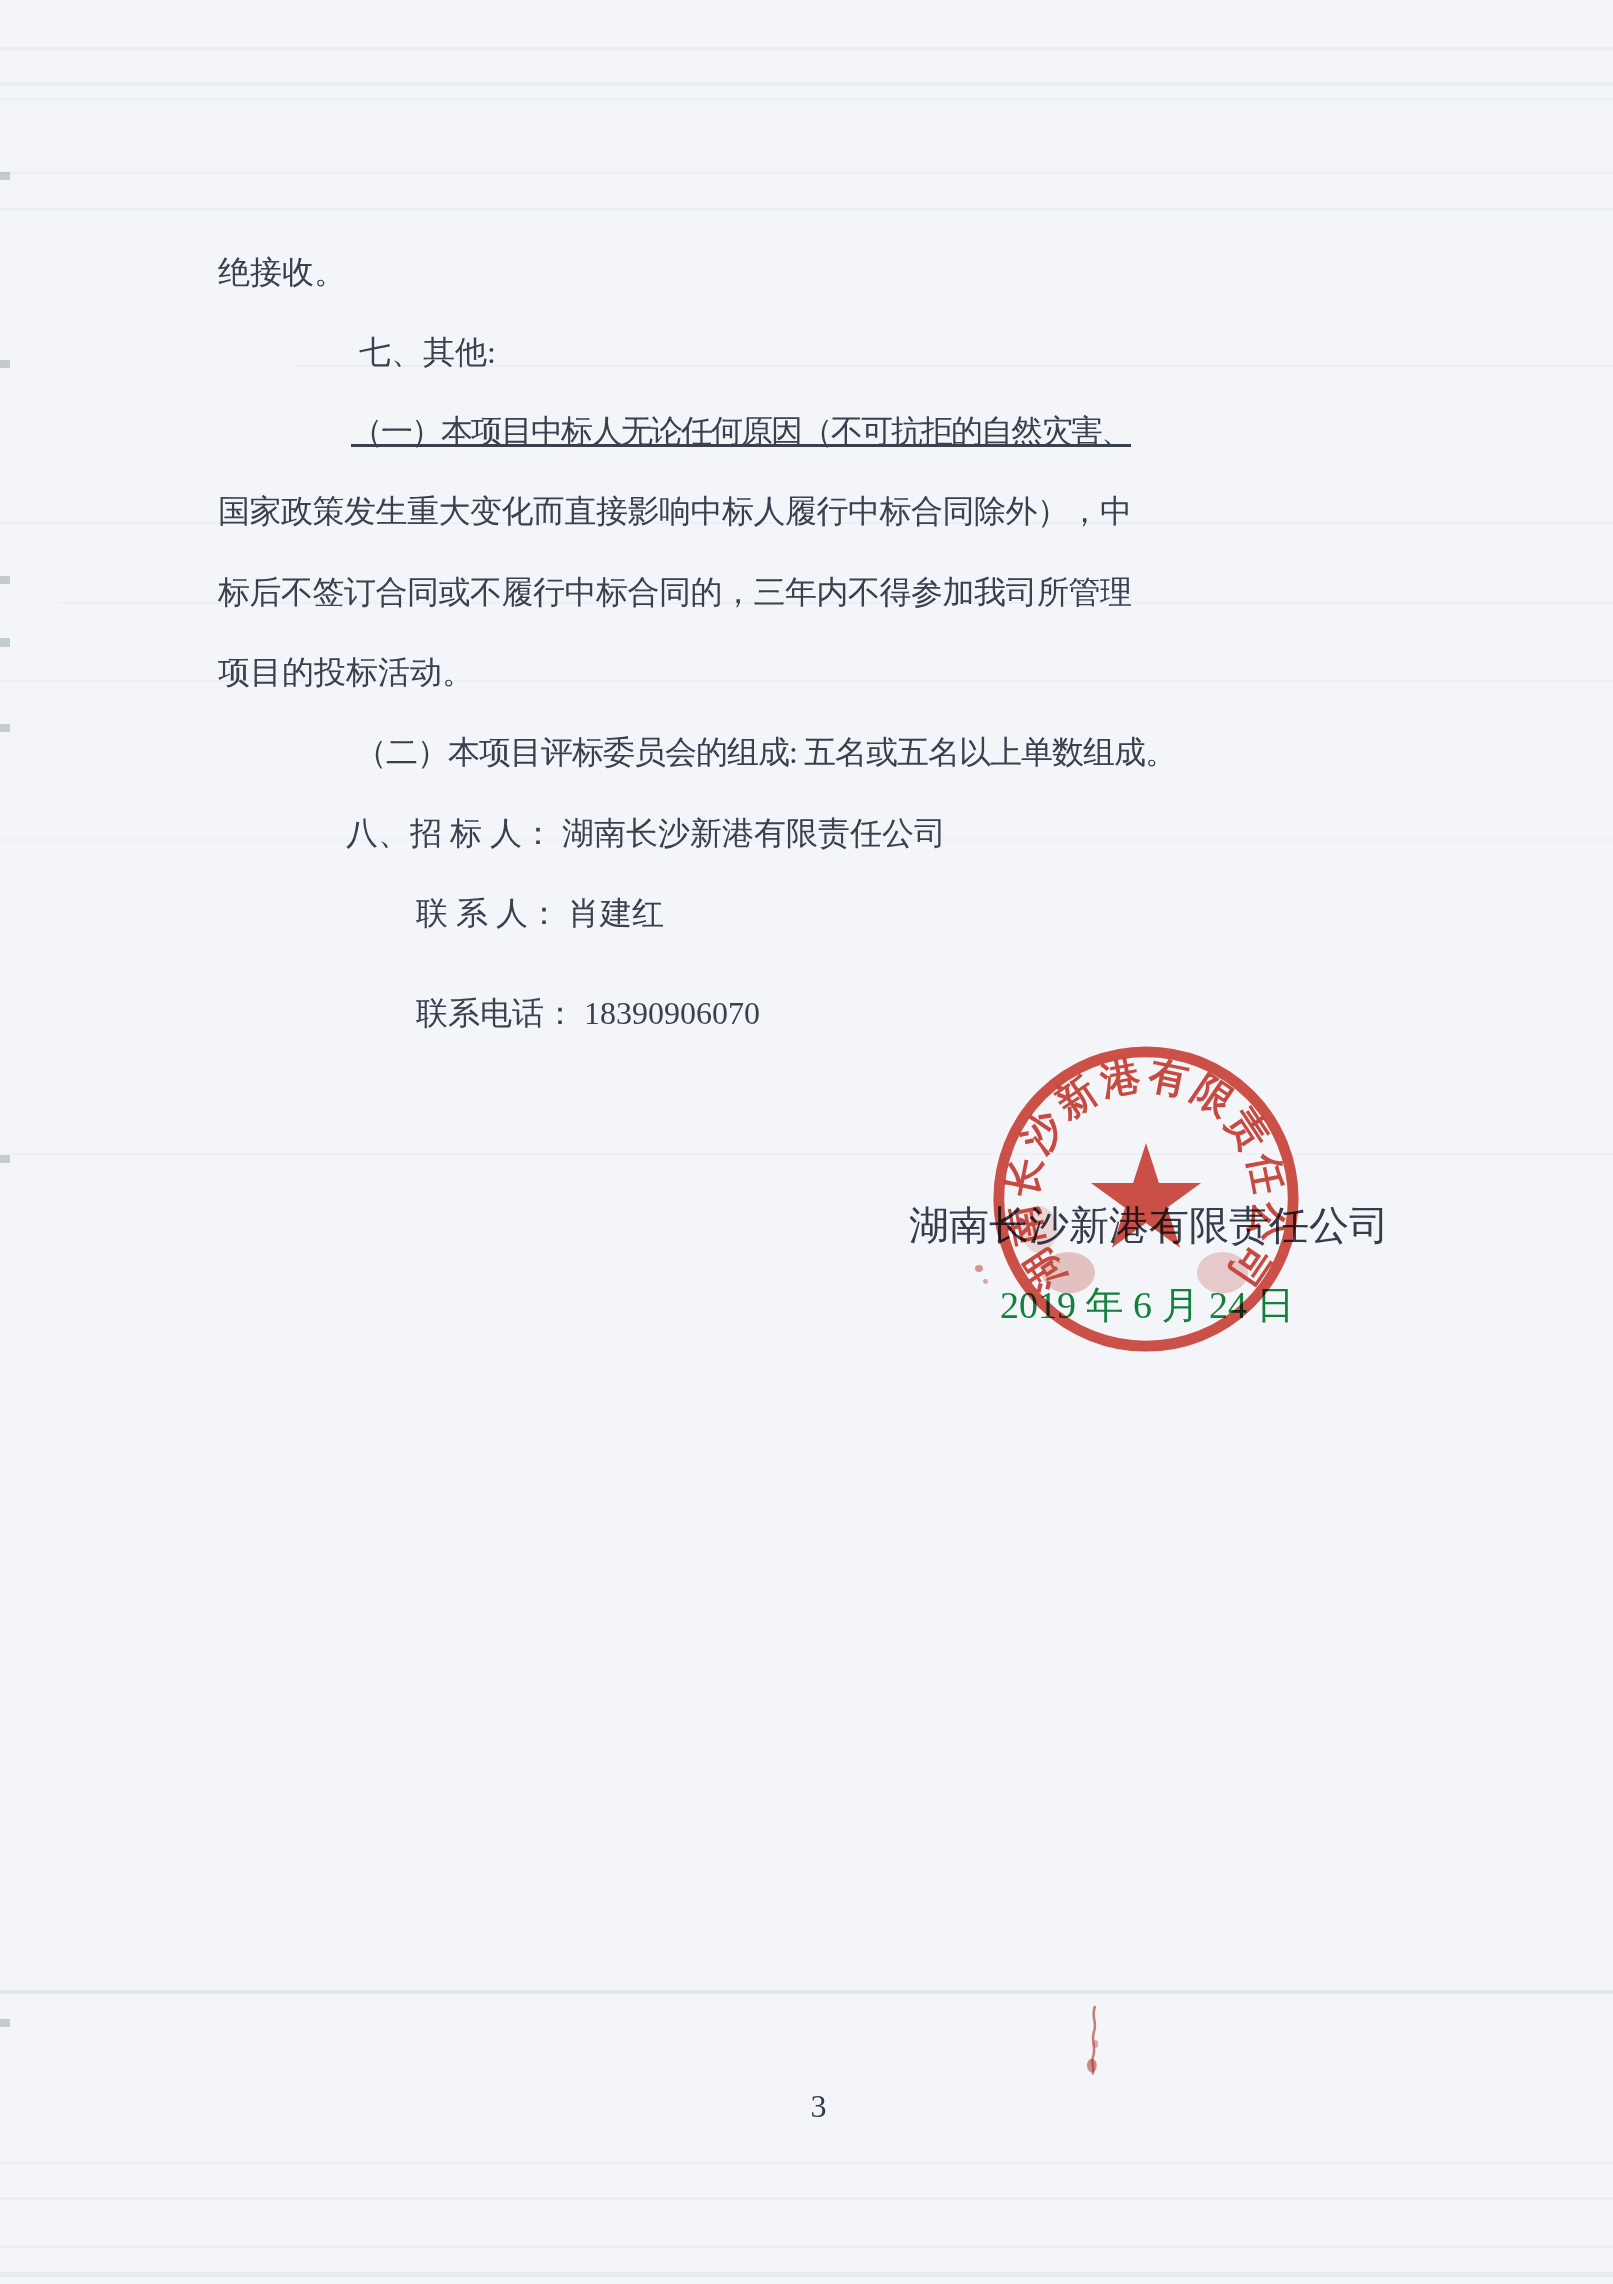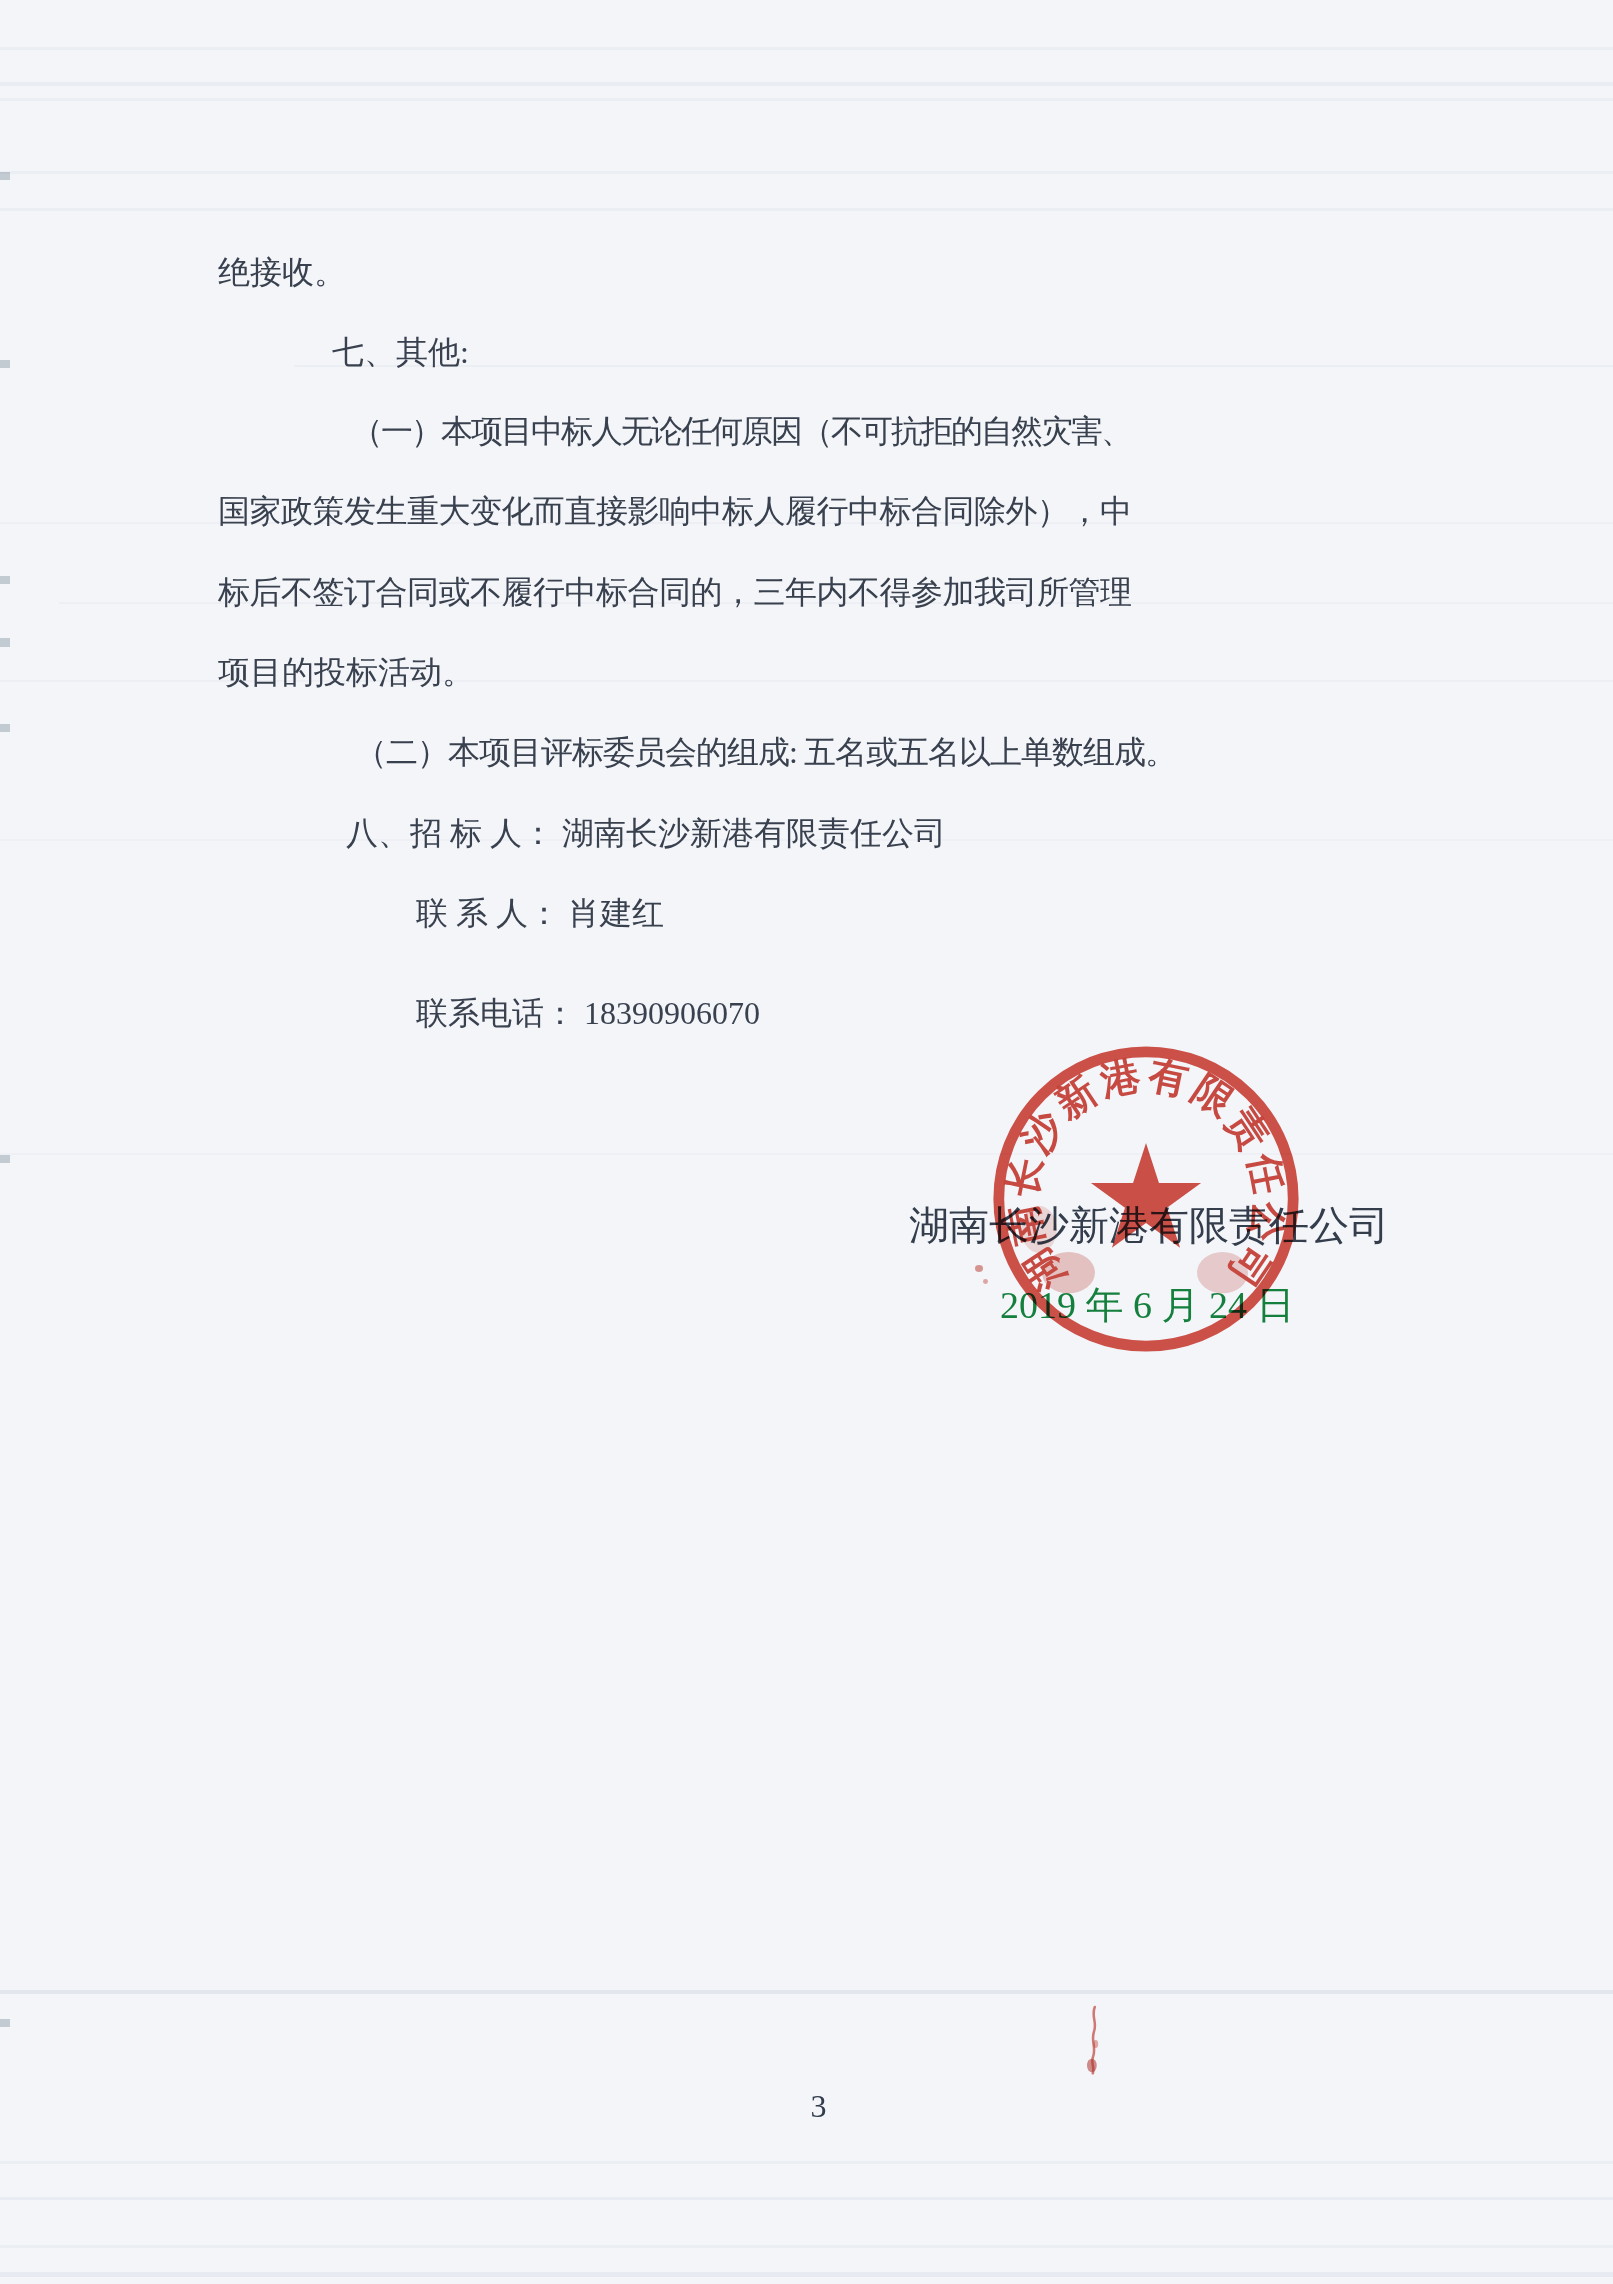--- a/index.html
+++ b/index.html
@@ -83,22 +83,22 @@
 
   <div class="speck" style="top:172px;"></div>
   <div class="speck" style="top:360px;"></div>
   <div class="speck" style="top:576px;"></div>
   <div class="speck" style="top:638px;height:8.8px;"></div>
   <div class="speck" style="top:724px;"></div>
   <div class="speck" style="top:1155px;"></div>
   <div class="speck" style="top:2019px;"></div>
 
   <div class="tline" style="left:218px;top:247px;">绝接收。</div>
-  <div class="tline" style="left:332px;top:327px;">七、其他:</div>
-  <div class="tline ls-n2" style="left:351px;top:406px;">（一）本项目中标人无论任何原因（不可抗拒的自然灾害、</div>
+  <div class="tline" style="left:359px;top:327px;">七、其他:</div>
+  <div class="tline ls-n2" style="left:351px;top:406px;text-decoration:underline;">（一）本项目中标人无论任何原因（不可抗拒的自然灾害、</div>
   <div class="tline" style="left:218px;top:486px;letter-spacing:-0.5px;">国家政策发生重大变化而直接影响中标人履行中标合同除外），中</div>
   <div class="tline" style="left:218px;top:567px;letter-spacing:-0.5px;">标后不签订合同或不履行中标合同的，三年内不得参加我司所管理</div>
   <div class="tline ls-n1" style="left:355px;top:727px;">（二）本项目评标委员会的组成: 五名或五名以上单数组成。</div>
   <div class="tline" style="left:218px;top:647px;">项目的投标活动。</div>
   <div class="tline" style="left:346px;top:808px;">八、招 标 人： 湖南长沙新港有限责任公司</div>
   <div class="tline" style="left:416px;top:888px;">联 系 人： 肖建红</div>
   <div class="tline" style="left:416px;top:968px;margin-top:20px;">联系电话： 18390906070</div>
 
   <div class="sig-company">湖南长沙新港有限责任公司</div>
   <div class="sig-date">2019 年 6 月 24 日</div>

